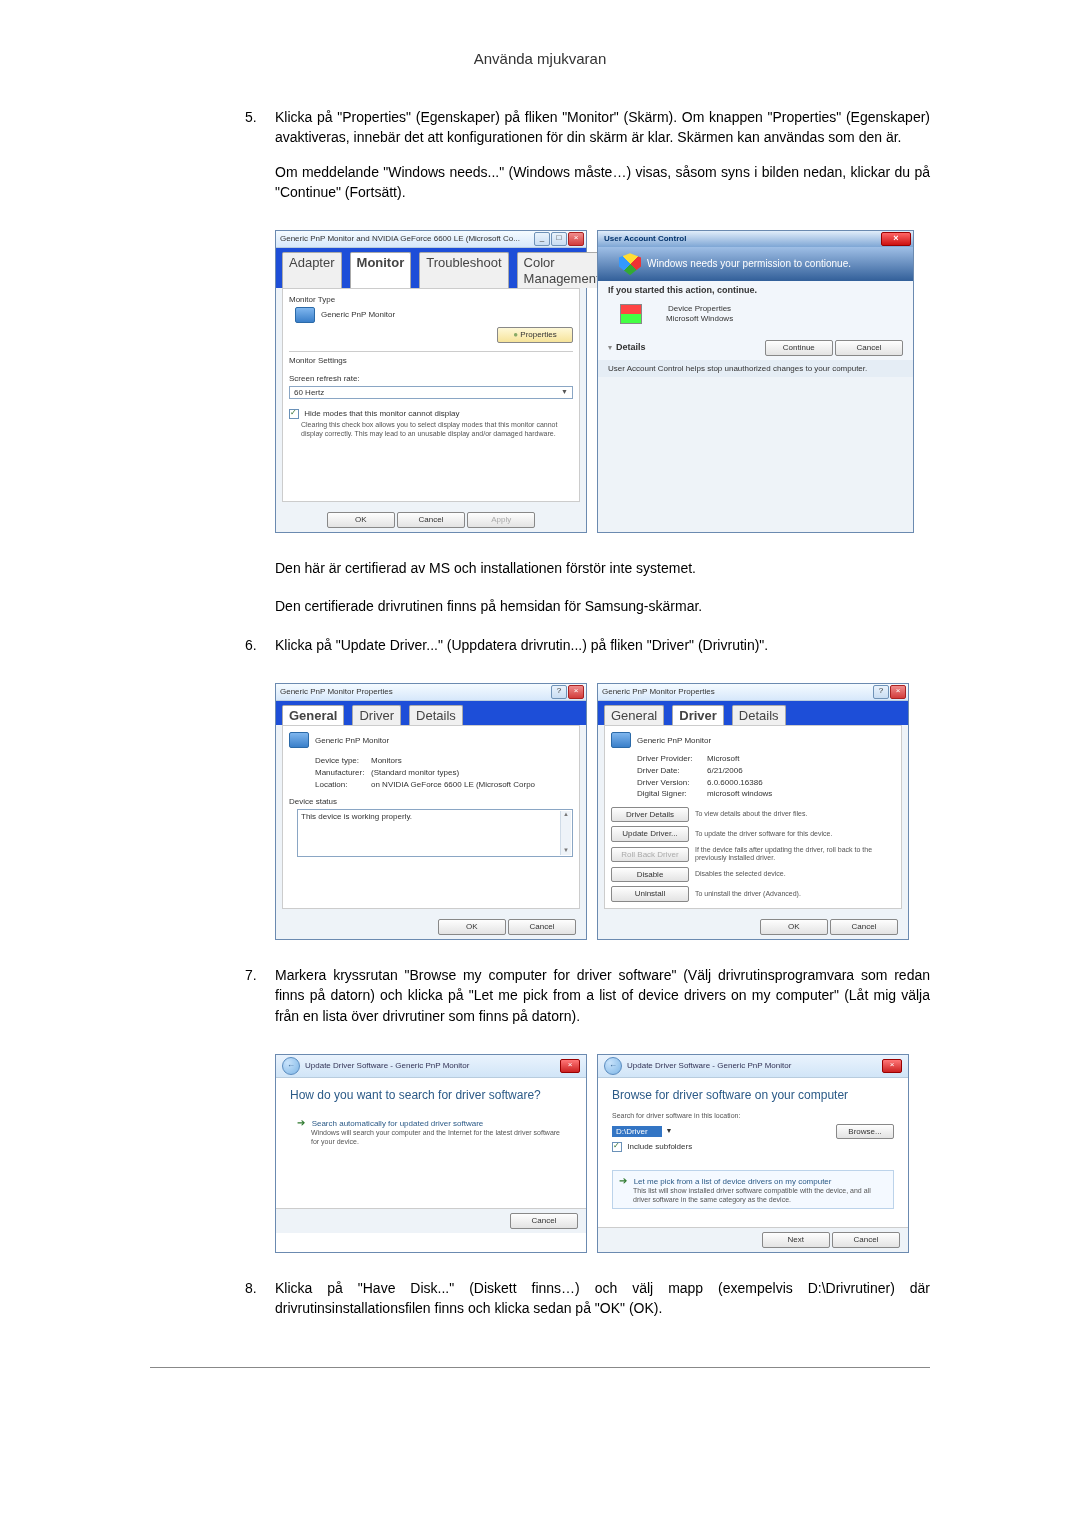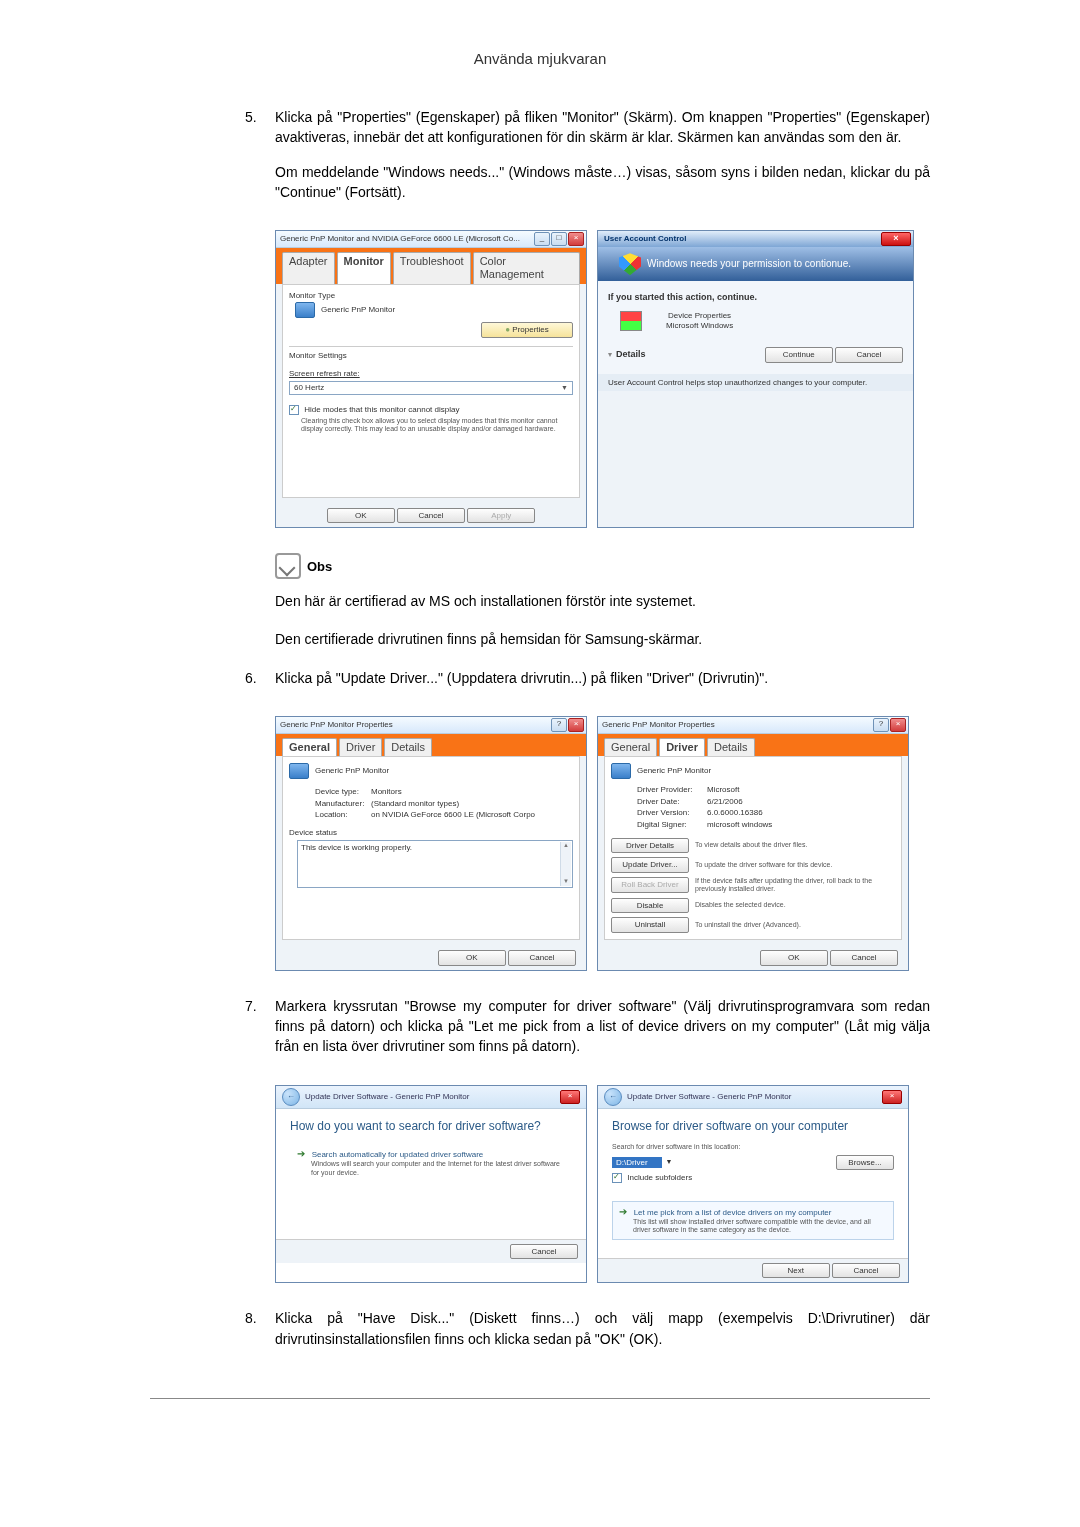--- a/index.html
+++ b/index.html
@@ -81,24 +81,24 @@
     text-align: center;
     line-height: 10px;
   }
   .title-btn.close {
     background: linear-gradient(#f08d8d, #d23c3c);
     color: #fff;
     border-color: #a22;
   }
   .tabs {
     display: flex;
-    gap: 2px;
+    gap: 8px;
     padding: 4px 6px 0 6px;
-    background: #f97316;
-    font-size: 11px;
+    background: #1d4ed8;
+    font-size: 13px;
   }
   .tab {
     padding: 2px 6px;
     background: #f0f0f0;
     border: 1px solid #aaa;
     border-bottom: none;
     border-radius: 2px 2px 0 0;
     color: #444;
   }
   .tab.active {
@@ -192,21 +192,21 @@
   }
   .shield-icon {
     width: 22px; height: 22px;
     display: inline-block;
     background:
       conic-gradient(from 45deg, #e33 0 25%, #3a3 0 50%, #39f 0 75%, #fd3 0 100%);
     clip-path: polygon(50% 0, 100% 20%, 100% 60%, 50% 100%, 0 60%, 0 20%);
   }
   .uac-body {
     background: #f2f6fb;
-    padding: 11px 10px;
+    padding: 4px 10px;
   }
   .uac-body strong { font-size: 9px; }
   .uac-footer {
     background: #e5edf5;
     padding: 4px 10px;
     font-size: 8px;
   }
   .uac-title {
     background: linear-gradient(#e1edfa, #7ea6d5);
     height: 16px;
@@ -400,27 +400,27 @@
           <div class="tab">Troubleshoot</div>
           <div class="tab">Color Management</div>
         </div>
         <div class="panel" style="min-height:200px;">
           <div class="grp-label">Monitor Type</div>
           <div style="display:flex;align-items:center;gap:6px;margin:2px 0 4px 6px;">
             <span class="monitor-icon"></span>
             <span>Generic PnP Monitor</span>
           </div>
           <div style="text-align:right;margin-bottom:8px;">
-            <span class="btn" style="background:linear-gradient(#fef8d8,#f6e39a);padding:2px 20px;">
+            <span class="btn" style="background:linear-gradient(#fef8d8,#f6e39a);padding:2px 12px;">
               <span style="color:#8a6;">●</span> <span>Properties</span>
             </span>
           </div>
           <div style="border-top:1px solid #ccc;margin-bottom:4px;"></div>
           <div class="grp-label">Monitor Settings</div>
-          <div style="margin:9px 0 2px 0;text-decoration:underline;">Screen refresh rate:</div>
+          <div style="margin:9px 0 2px 0;">Screen refresh rate:</div>
           <div class="dropdown">
             <span>60 Hertz</span>
             <span class="arrow">▼</span>
           </div>
           <div style="margin-top:10px;">
             <span class="chk checked"></span>
             <span>Hide modes that this monitor cannot display</span>
           </div>
           <div class="help-text" style="margin:2px 0 0 12px;">Clearing this check box allows you to select display modes that this monitor cannot display correctly. This may lead to an unusable display and/or damaged hardware.</div>
         </div>
@@ -457,24 +457,20 @@
             <div>
               <span class="btn">Continue</span>
               <span class="btn">Cancel</span>
             </div>
           </div>
         </div>
         <div class="uac-footer">User Account Control helps stop unauthorized changes to your computer.</div>
       </div>
     </div>
 
-    <div class="note-row">
-      <span class="note-icon"></span>
-      <span class="note-label">Obs</span>
-    </div>
     <div class="note-text">Den här är certifierad av MS och installationen förstör inte systemet.</div>
     <div class="note-text">Den certifierade drivrutinen finns på hemsidan för Samsung-skärmar.</div>
 
     <div class="step">
       <div class="step-num">6.</div>
       <div class="step-body">
         <p>Klicka på "Update Driver..." (Uppdatera drivrutin...) på fliken "Driver" (Drivrutin)".</p>
       </div>
     </div>
 

